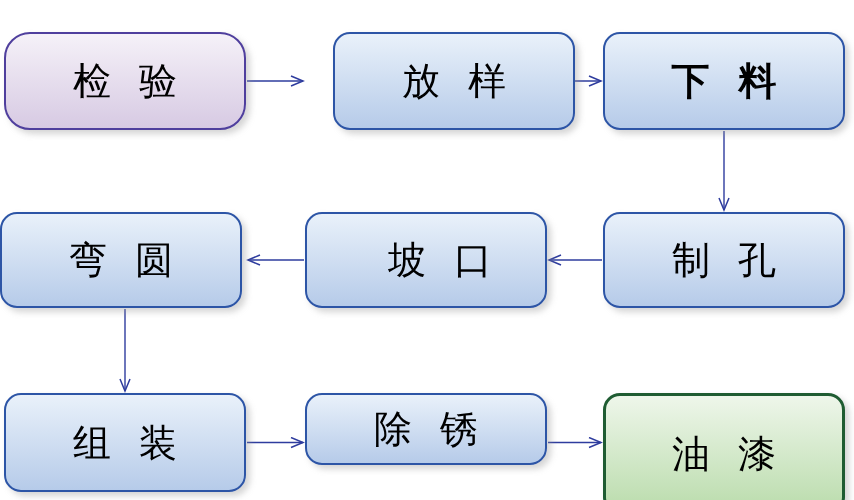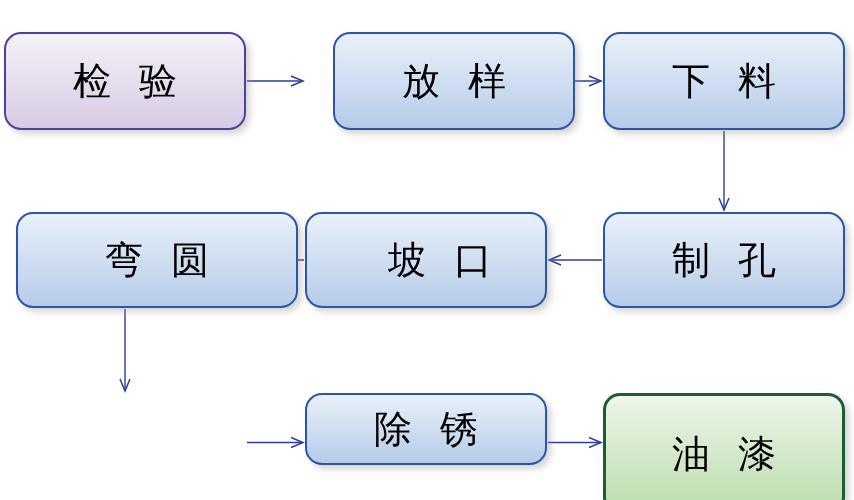--- a/index.html
+++ b/index.html
@@ -61,37 +61,40 @@
         <line x1="548" y1="81" x2="601" y2="81" stroke="#2e3c9e" stroke-width="1.4" marker-end="url(#arrowhead)"></line>
         <line x1="724" y1="131" x2="724" y2="210" stroke="#2e3c9e" stroke-width="1.4" marker-end="url(#arrowhead)"></line>
         <line x1="602" y1="260" x2="549" y2="260" stroke="#2e3c9e" stroke-width="1.4" marker-end="url(#arrowhead)"></line>
         <line x1="304" y1="260" x2="248" y2="260" stroke="#2e3c9e" stroke-width="1.4" marker-end="url(#arrowhead)"></line>
         <line x1="125" y1="309" x2="125" y2="391" stroke="#2e3c9e" stroke-width="1.4" marker-end="url(#arrowhead)"></line>
         <line x1="247" y1="442.5" x2="303" y2="442.5" stroke="#2e3c9e" stroke-width="1.4" marker-end="url(#arrowhead)"></line>
         <line x1="548" y1="442.5" x2="601" y2="442.5" stroke="#2e3c9e" stroke-width="1.4" marker-end="url(#arrowhead)"></line>
       </g>
   </svg>
 
-<div class="node node-purple" style="left: 4px; top: 32px; width: 242px; height: 98px; background: linear-gradient(rgb(245, 241, 248) 0%, rgb(215, 202, 227) 100%); border-color: rgb(79, 63, 157);">
+<div class="node node-purple" style="left: 4px; top: 32px; width: 242px; height: 98px; background: linear-gradient(rgb(245, 241, 248) 0%, rgb(215, 202, 227) 100%); border-color: rgb(79, 63, 157); border-radius: 26px;">
       <span class="node-label" style="color: rgb(0, 0, 0);">检 验</span>
     </div>
     <div class="node node-blue" style="left: 305px; top: 32px; width: 242px; height: 98px; background: linear-gradient(rgb(233, 241, 250) 0%, rgb(182, 203, 233) 100%); border-color: rgb(45, 85, 166); margin-left: 28px;">
       <span class="node-label" style="color: rgb(0, 0, 0);">放 样</span>
     </div>
     <div class="node node-blue" style="left: 603px; top: 32px; width: 242px; height: 98px; background: linear-gradient(rgb(233, 241, 250) 0%, rgb(182, 203, 233) 100%); border-color: rgb(45, 85, 166);">
-      <span class="node-label" style="color: rgb(0, 0, 0);">下 料</span>
+      <span class="node-label" style="color: rgb(0, 0, 0); font-weight: bold;">下 料</span>
     </div>
-    <div class="node node-blue" style="left: 16px; top: 212px; width: 282px; height: 96px; background: linear-gradient(rgb(233, 241, 250) 0%, rgb(182, 203, 233) 100%); border-color: rgb(45, 85, 166);">
+    <div class="node node-blue" style="left: 0; top: 212px; width: 242px; height: 96px; background: linear-gradient(rgb(233, 241, 250) 0%, rgb(182, 203, 233) 100%); border-color: rgb(45, 85, 166);">
       <span class="node-label" style="color: rgb(0, 0, 0);">弯 圆</span>
     </div>
     <div class="node node-blue" style="left: 305px; top: 212px; width: 242px; height: 96px; background: linear-gradient(rgb(233, 241, 250) 0%, rgb(182, 203, 233) 100%); border-color: rgb(45, 85, 166);">
       <span class="node-label" style="color: rgb(0, 0, 0); margin-left: 28px;">坡 口</span>
     </div>
     <div class="node node-blue" style="left: 603px; top: 212px; width: 242px; height: 96px; background: linear-gradient(rgb(233, 241, 250) 0%, rgb(182, 203, 233) 100%); border-color: rgb(45, 85, 166);">
       <span class="node-label" style="color: rgb(0, 0, 0);">制 孔</span>
+    </div>
+    <div class="node node-blue" style="left: 4px; top: 393px; width: 242px; height: 99px; background: linear-gradient(rgb(233, 241, 250) 0%, rgb(182, 203, 233) 100%); border-color: rgb(45, 85, 166);">
+      <span class="node-label" style="color: rgb(0, 0, 0);">组 装</span>
     </div>
     <div class="node node-blue" style="left: 305px; top: 393px; width: 242px; height: 72px; background: linear-gradient(rgb(233, 241, 250) 0%, rgb(182, 203, 233) 100%); border-color: rgb(45, 85, 166);">
       <span class="node-label" style="color: rgb(0, 0, 0);">除 锈</span>
     </div>
     <div class="node node-green" style="left: 603px; top: 393px; width: 242px; height: 121px; background: linear-gradient(rgb(238, 246, 234) 0%, rgb(186, 220, 172) 100%); border-color: rgb(31, 92, 50);">
       <span class="node-label" style="color: rgb(0, 0, 0);">油 漆</span>
     </div>
   </div>
 
 </body></html>

